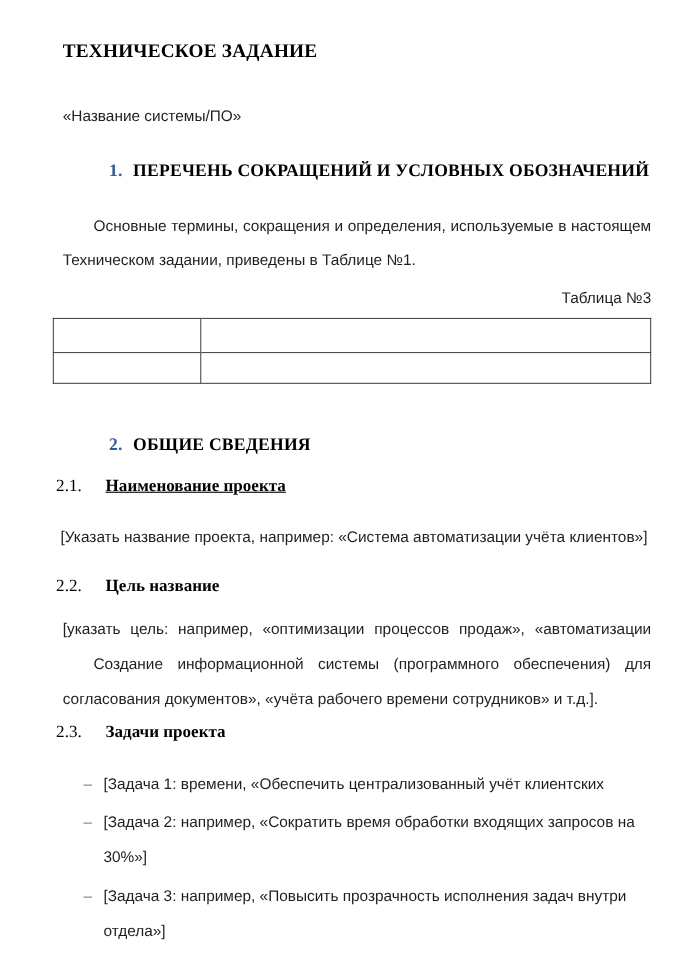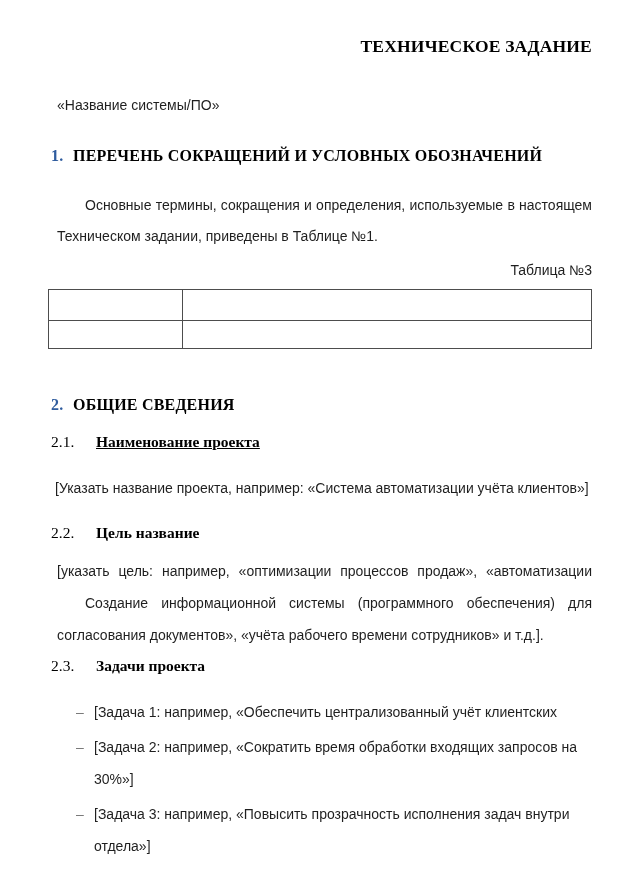--- a/index.html
+++ b/index.html
@@ -11,36 +11,37 @@
     overflow: hidden;
     font-family: "Liberation Sans", sans-serif;
     font-size: 14px;
     color: var(--color-body-text, #1F1F1F);
   }
   .abs { position: absolute; }
 
   
   .doc-title {
     left: 57px; width: 535px; top: 36px;
-    text-align: right;
+    text-align: left;
     font-family: "Liberation Serif", serif;
     font-weight: bold;
     font-size: 17.5px;
     letter-spacing: 0.2px;
     color: var(--color-heading-text, #000);
     line-height: 20px;
   }
   .h1 {
     font-family: "Liberation Serif", serif;
     font-weight: bold;
     font-size: 16px;
     letter-spacing: 0.2px;
     color: var(--color-heading-text, #000);
     line-height: 20px;
     white-space: nowrap;
+    margin-left: 48px;
   }
   .h1 .num {
     display: inline-block;
     width: 22px;
     color: var(--color-heading-number, #2F5C9E);
   }
   .h2 {
     font-family: "Liberation Serif", serif;
     font-size: 15.5px;
     color: var(--color-heading-text, #000);
@@ -139,21 +140,21 @@
   </div>
 
   <div class="abs h2" style="left:51px; top:656px;">
     <span class="num">2.3.</span><span class="htxt">Задачи проекта</span>
   </div>
 
   <div class="abs bullets">
     <div class="bullet-item">
       <div class="marker">–</div>
       <div class="btext">
-        <div>[Задача 1: например, «Обеспечить централизованный учёт клиентских</div>
+        <div>[Задача 1: времени, «Обеспечить централизованный учёт клиентских</div>
       </div>
     </div>
     <div class="bullet-item">
       <div class="marker">–</div>
       <div class="btext">
         <div>[Задача 2: например, «Сократить время обработки входящих запросов на</div>
         <div>30%»]</div>
       </div>
     </div>
     <div class="bullet-item">

